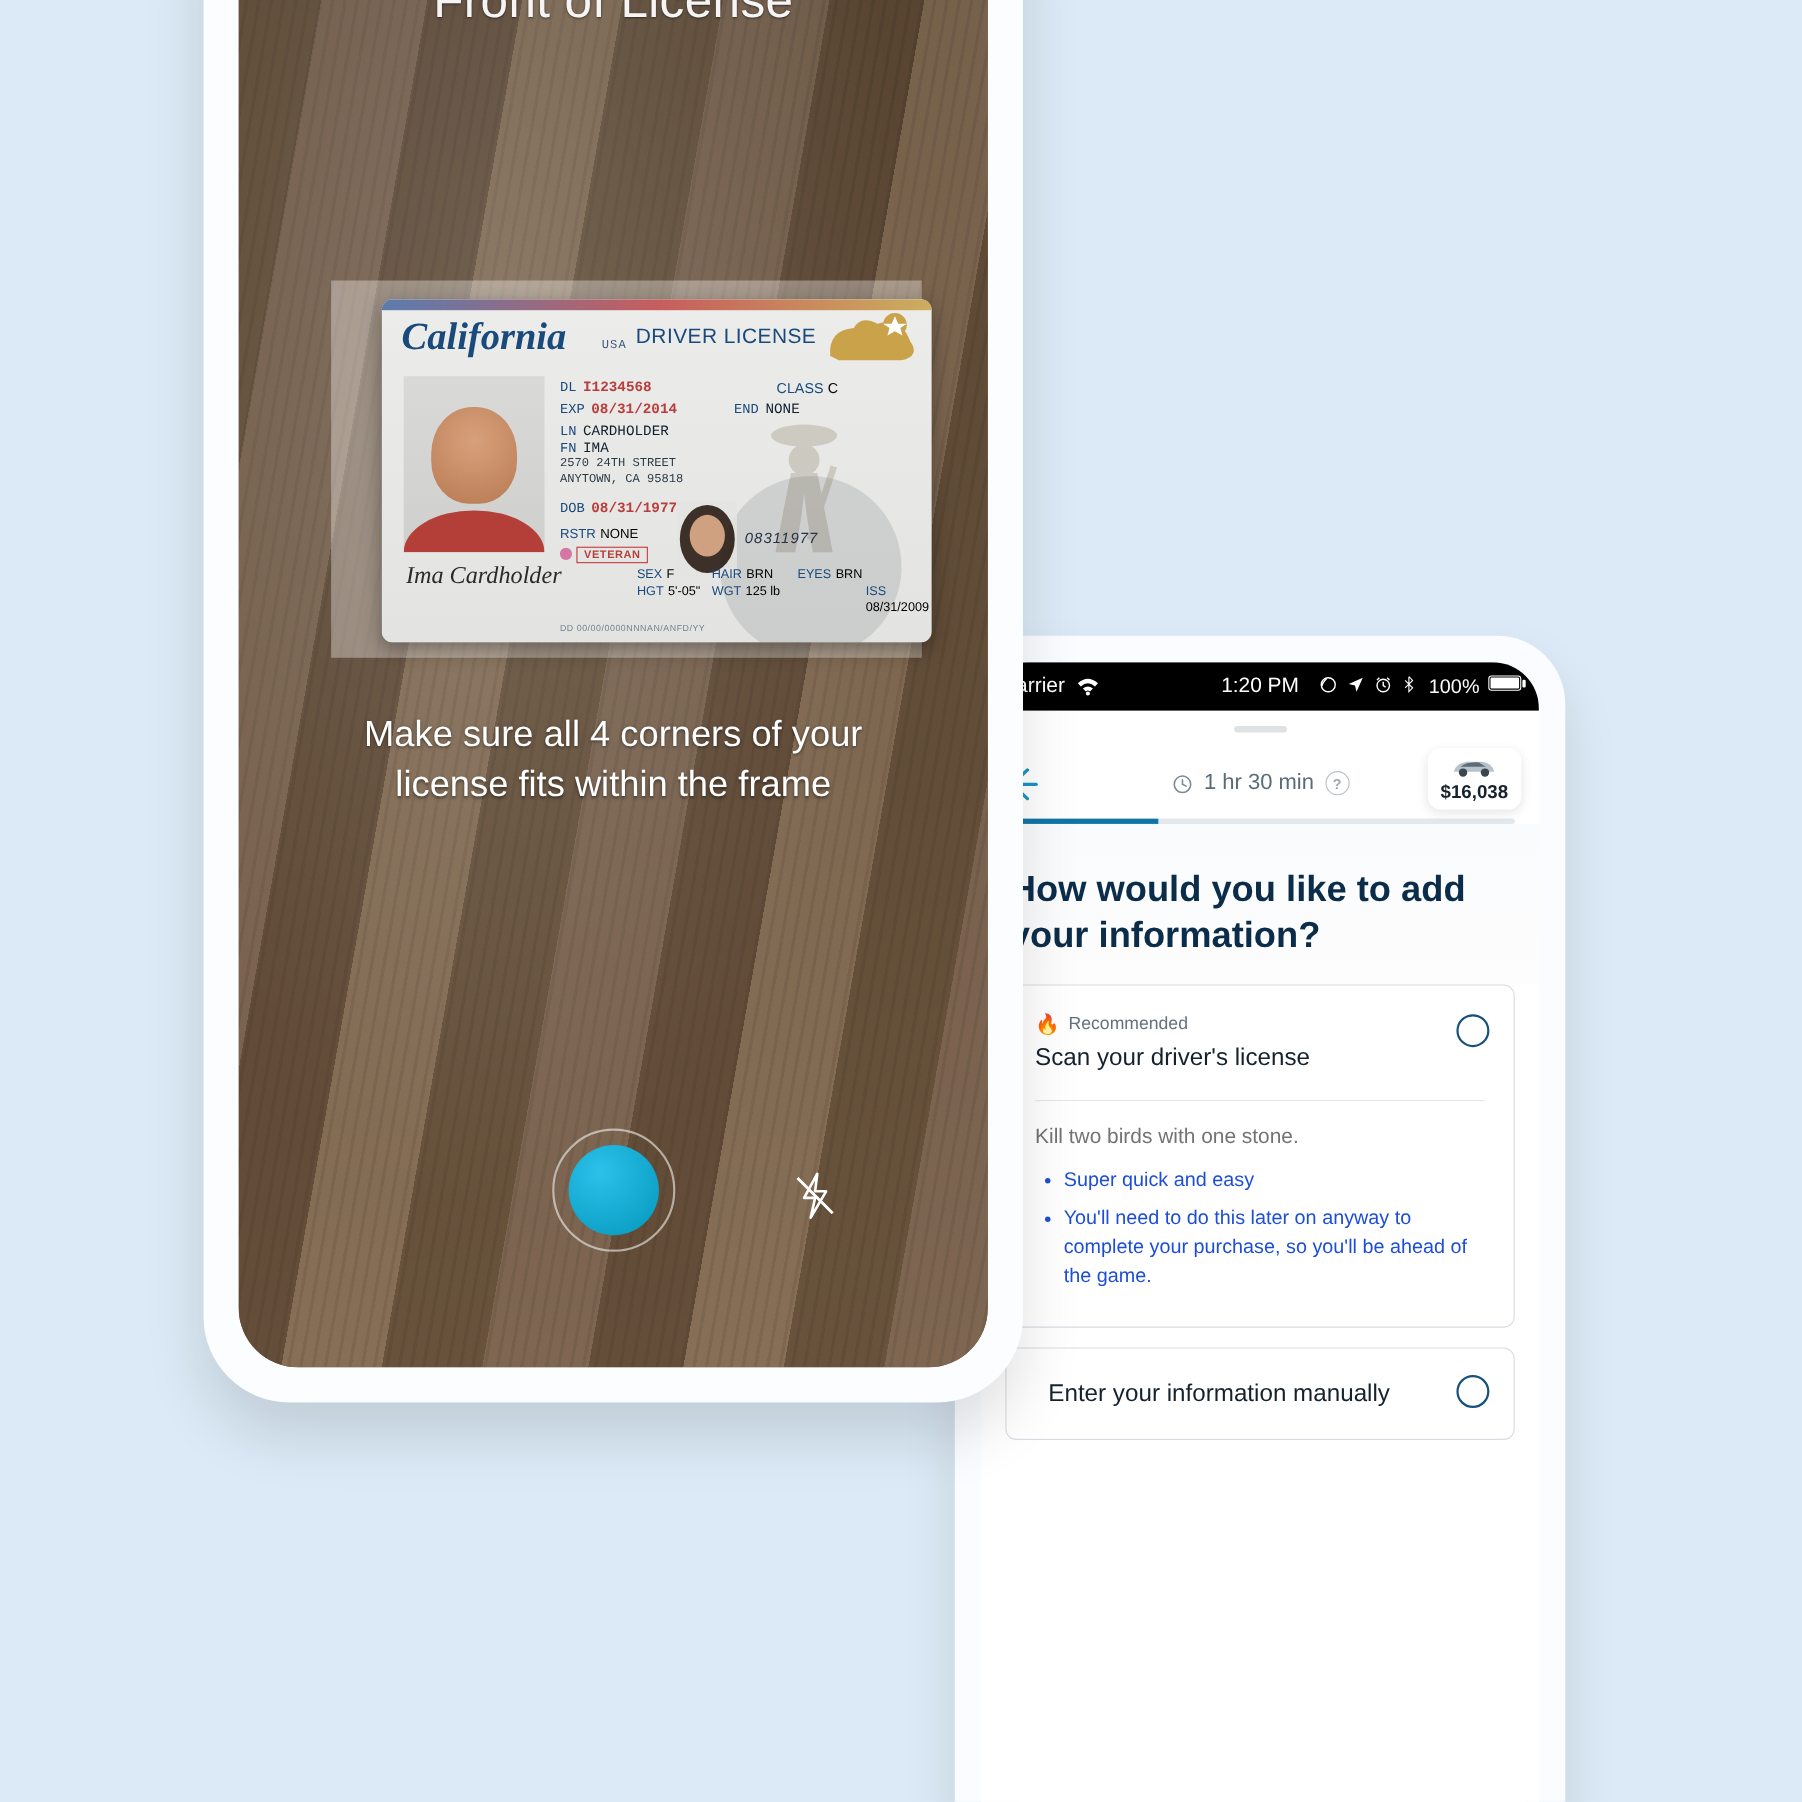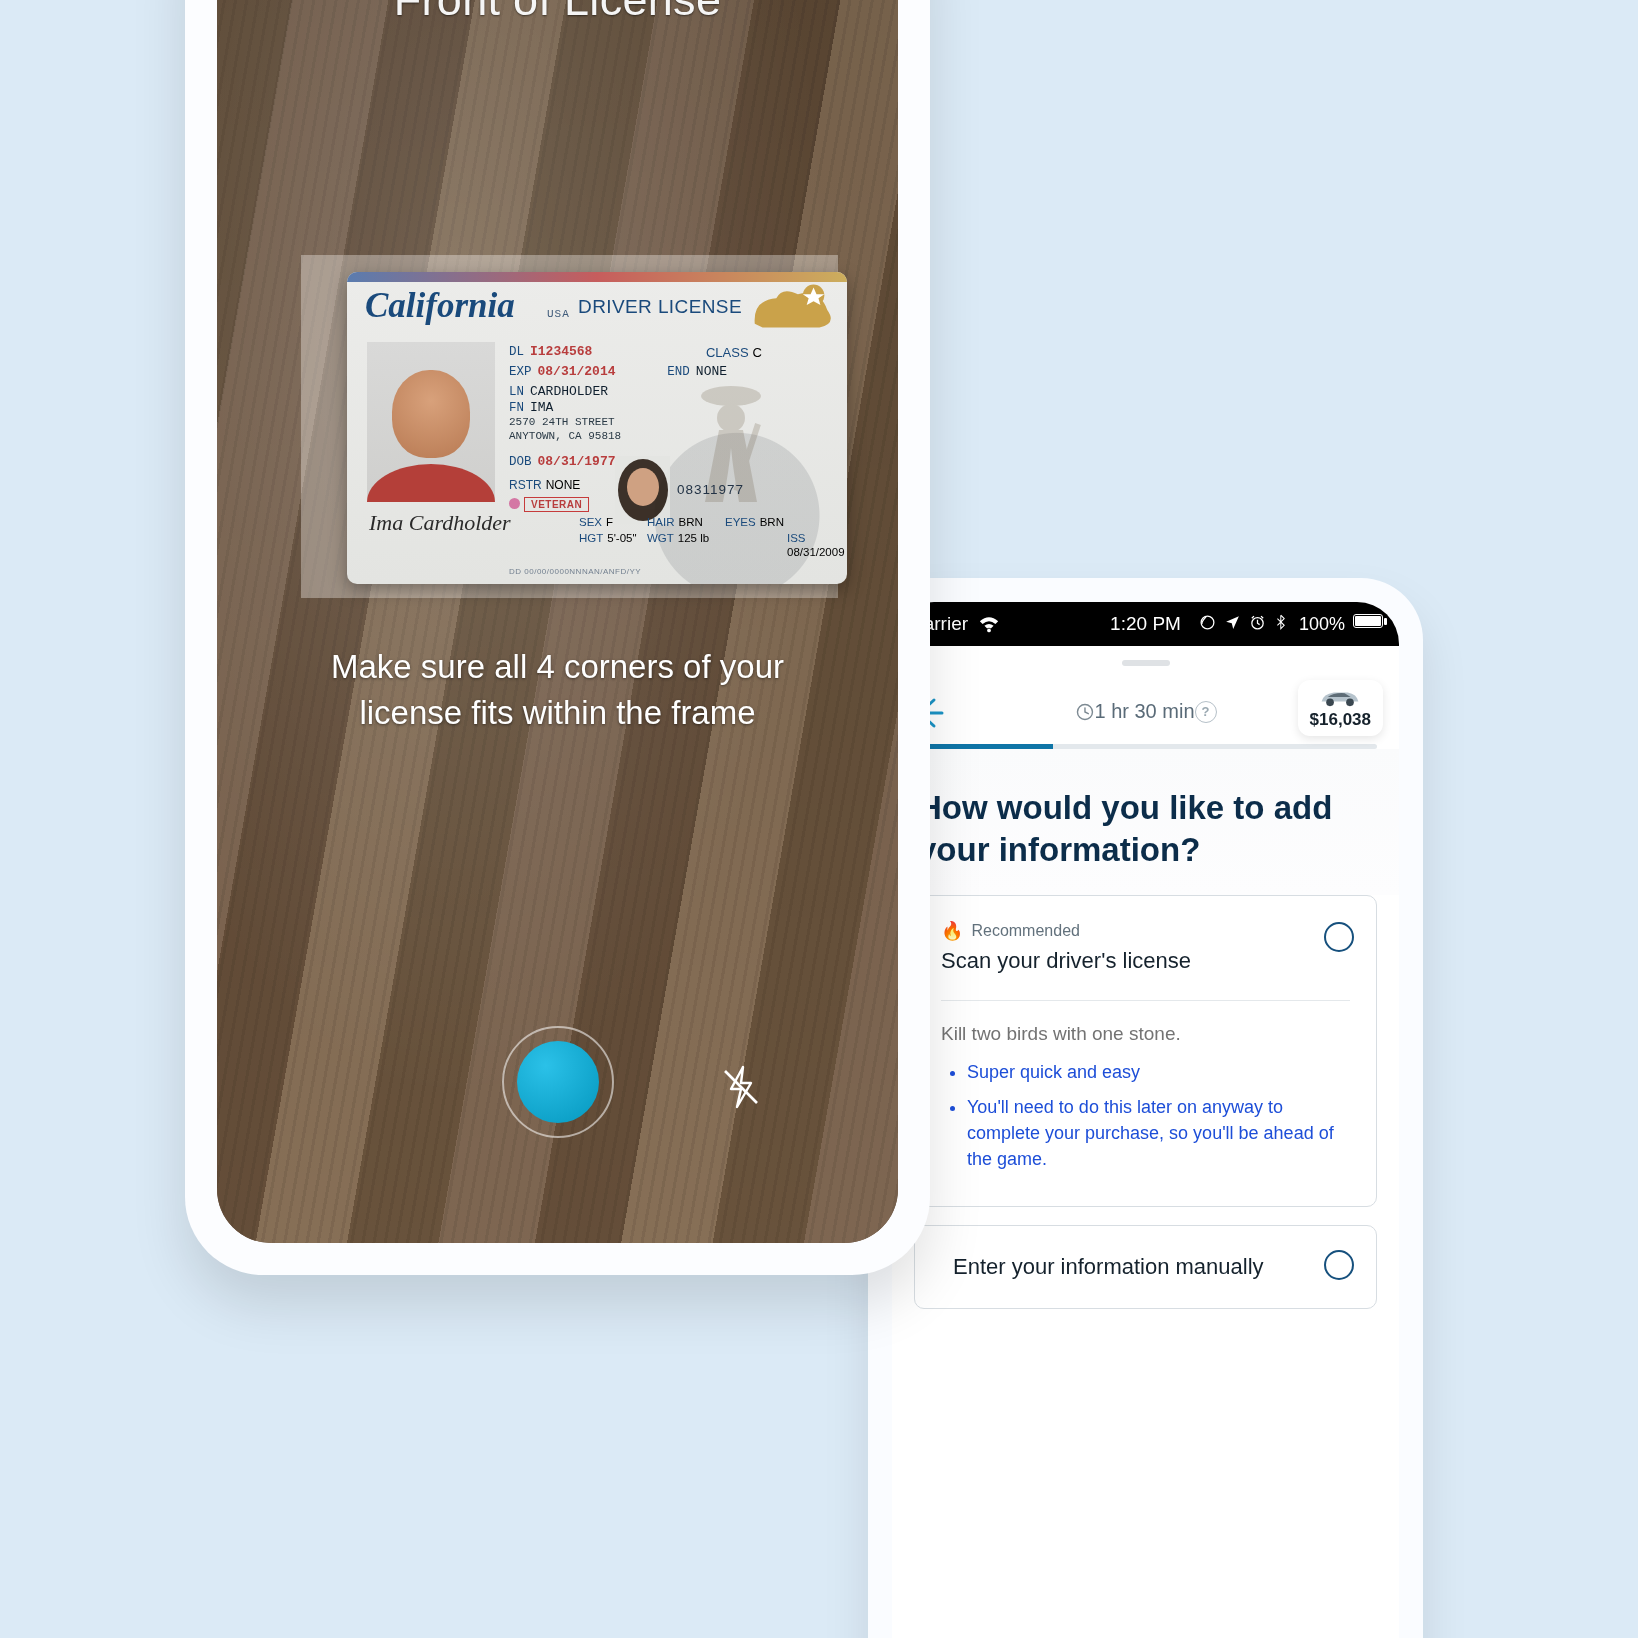--- a/index.html
+++ b/index.html
@@ -120,21 +120,21 @@
     color:#b83d3d; font-size:10px; padding:1px 6px; font-weight:700; letter-spacing:0.5px;}
   .lic-donor{position:absolute; left:162px; top:226px; width:11px;height:11px; border-radius:50%; background:#d477a4;}
   .lic-mini-photo{
     position:absolute; left:268px; top:184px; width:55px; height:68px;
     background:#e4e5e2; overflow:hidden; opacity:0.9;
   }
   .lic-mini-photo .face{position:absolute;left:50%;top:12px;transform:translateX(-50%);
     width:32px;height:38px;border-radius:50%;background:#cd9a77;}
   .lic-mini-photo .hair{position:absolute;left:50%;top:3px;transform:translateX(-50%);
     width:50px;height:62px;border-radius:52%;background:#2a1d14;z-index:-1;}
-  .lic-minibar{position:absolute; left:330px; top:210px; font-size:13.5px; color:#233346; letter-spacing:1px;}
+  .lic-minibar{position:absolute; left:330px; top:210px; font-size:13.5px; color:#233346; letter-spacing:1px;font-style:italic;}
   .lic-small{position:absolute; font-size:11.5px; font-weight:500;}
   .lic-small .lbl{color:#1a4a7c;margin-right:4px;}
   .lic-sig{position:absolute; left:22px; top:238px; font-family:"Brush Script MT","Comic Sans MS",cursive;
     font-size:22px; color:#2a2a2a; font-style:italic;}
   .lic-micro{position:absolute; left:162px; bottom:8px; font-size:8px; color:#738090; letter-spacing:0.5px;}
   .lic-miner{
     position:absolute; right:56px; top:98px; width:120px; height:140px; opacity:0.22;
   }
   .lic-miner svg{width:100%;height:100%;}
 
@@ -193,21 +193,21 @@
   .battery .fill{position:absolute;left:1px;top:1px;bottom:1px;right:1px;background:#fff;border-radius:1px;}
 
   .nav-area{
     padding:14px 22px 0 22px;
     position:relative;
   }
   .grabber{width:48px;height:6px;background:#dfe2e5;border-radius:3px;margin:0 auto 18px;}
   .back-arrow{position:absolute;left:18px;top:48px;width:38px;height:38px;color:#1b93c5;}
   .back-arrow svg{width:100%;height:100%;}
   .time-center{position:absolute;left:50%;transform:translateX(-50%);top:54px;
-    display:flex;align-items:center;color:#5a6b78;font-size:20px;}
+    display:flex;align-items:flex-end;gap:10px;color:#5a6b78;font-size:20px;}
   .time-center svg{width:20px;height:20px;}
   .help-circle{width:22px;height:22px;border:1.6px solid #b5c0c8;border-radius:50%;
     display:flex;align-items:center;justify-content:center;color:#9aa8b1;font-size:13px;font-weight:600;}
   .price-pill{
     position:absolute; right:16px; top:34px;
     background:#fff; border-radius:12px; padding:6px 12px 6px 12px;
     box-shadow:0 3px 10px rgba(0,0,0,0.10);
     text-align:center;
   }
   .price-pill .car{width:46px;height:22px;margin:0 auto;}

